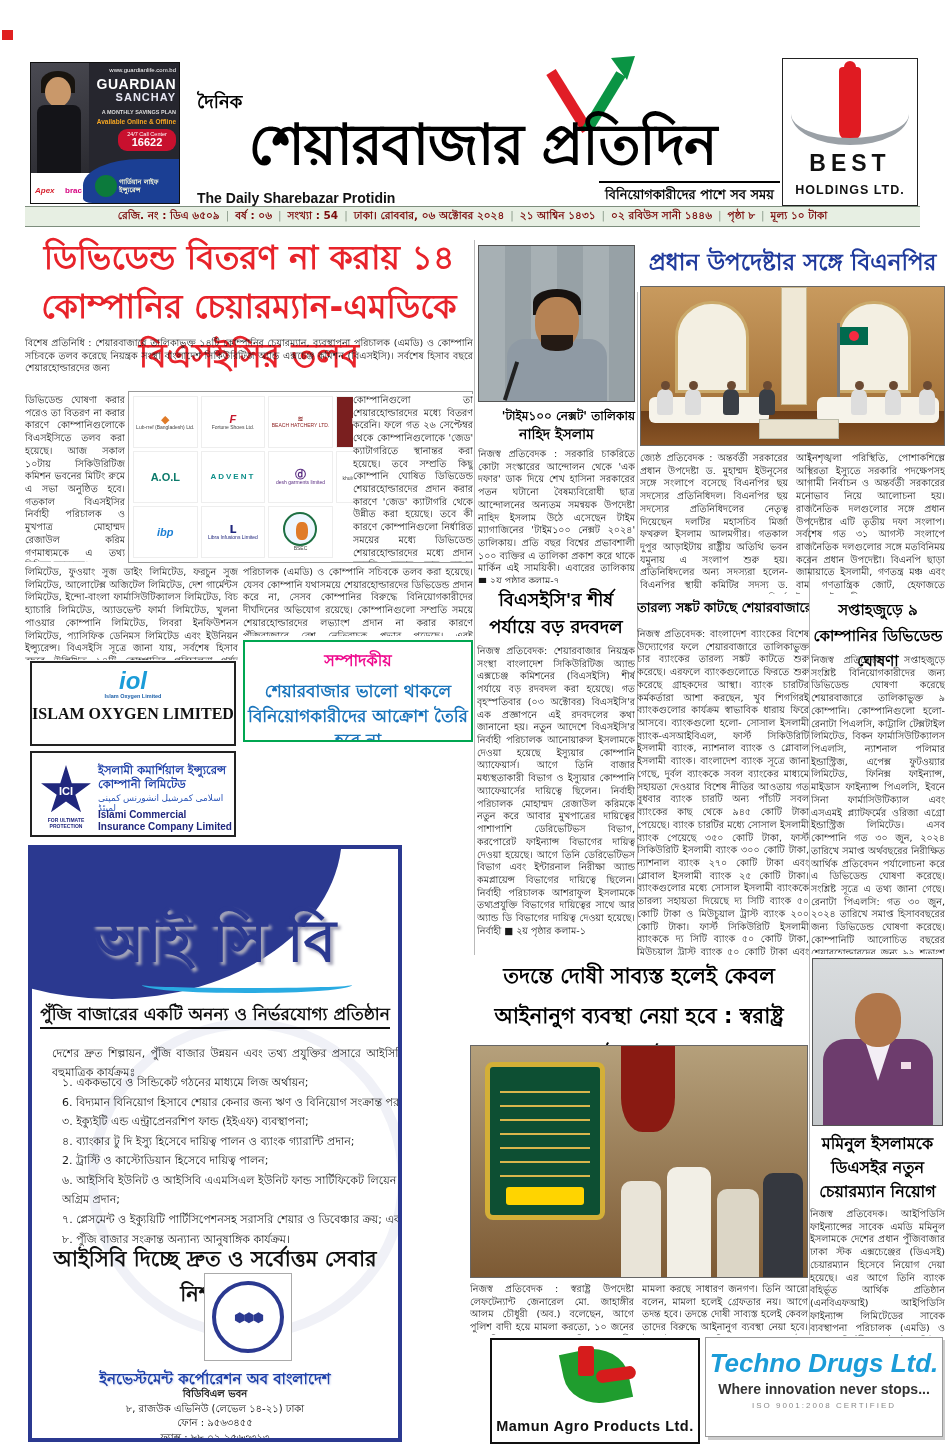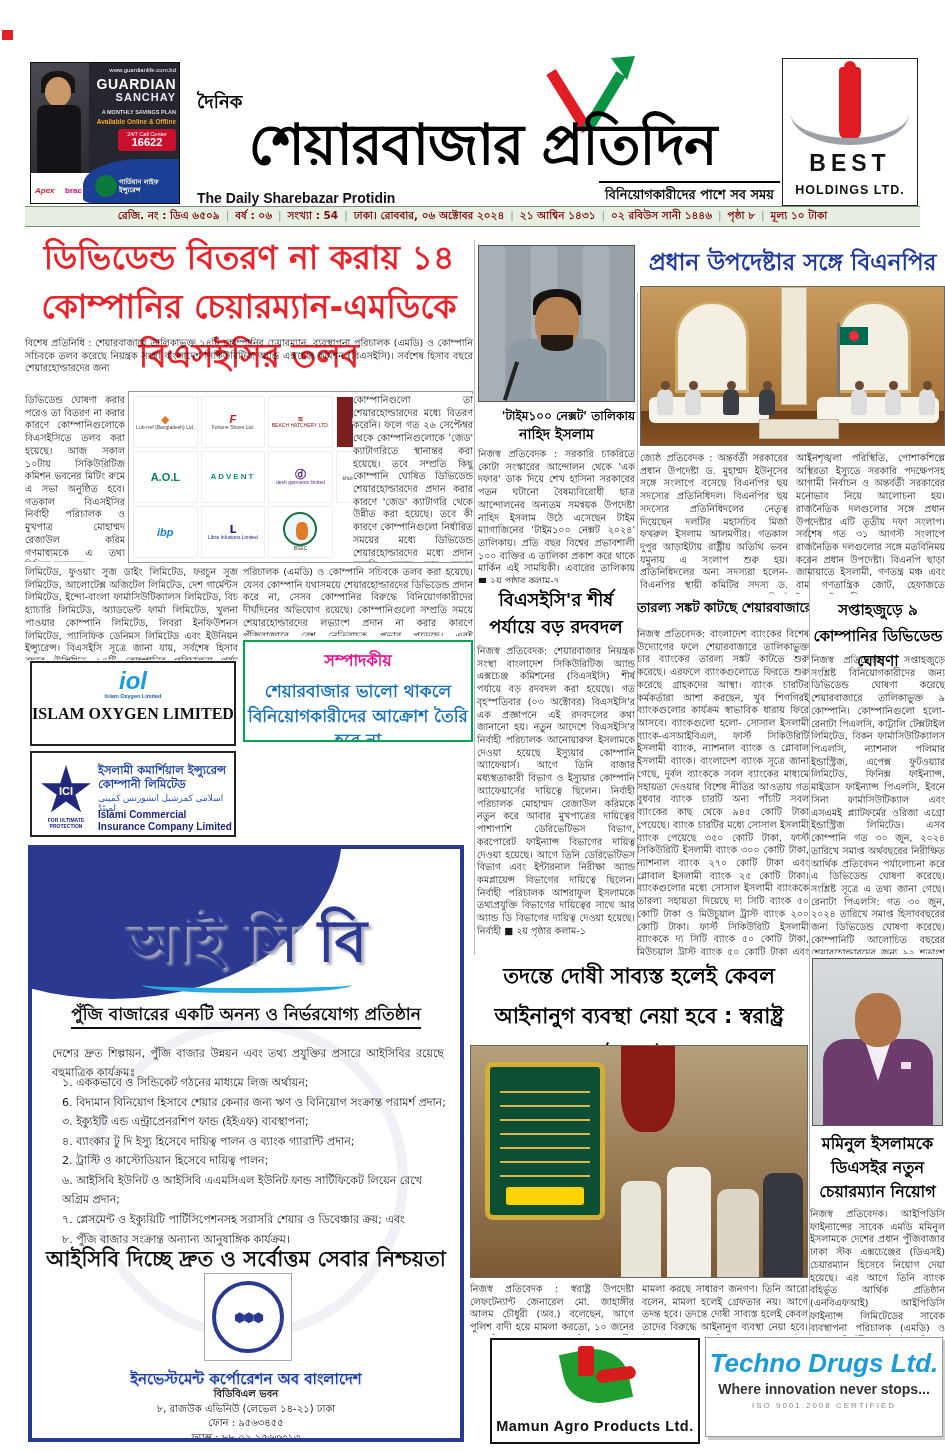--- a/index.html
+++ b/index.html
@@ -15,21 +15,21 @@
   .guardian{left:30px;top:62px;width:150px;height:142px;background:#26262e;border:1px solid #111;overflow:hidden}
   .g-woman{position:absolute;left:0;top:0;width:58px;height:112px;background:linear-gradient(160deg,#4a4a52,#2a2a30)}
   .g-head{position:absolute;left:14px;top:14px;width:26px;height:30px;border-radius:50%;background:#c9986a}
   .g-hair{position:absolute;left:10px;top:8px;width:34px;height:22px;border-radius:50% 50% 0 0;background:#18140f}
   .g-suit{position:absolute;left:6px;top:42px;width:44px;height:70px;border-radius:8px 8px 0 0;background:#141418}
   .g-url{position:absolute;right:3px;top:4px;font-size:6px;color:#fff}
   .g-brand{position:absolute;right:3px;top:13px;font-size:14px;font-weight:bold;color:#fff;letter-spacing:.5px}
   .g-prod{position:absolute;right:3px;top:28px;font-size:11px;font-weight:bold;color:#e8e8f5;letter-spacing:1px}
   .g-plan{position:absolute;right:3px;top:46px;font-size:5.5px;color:#ddd;font-weight:bold}
   .g-avail{position:absolute;right:3px;top:55px;font-size:6.5px;color:#f5a623;font-weight:bold}
-  .g-call{position:absolute;right:3px;top:66px;width:58px;height:22px;background:#c8102e;border-radius:3px;color:#fff;text-align:center}
+  .g-call{position:absolute;right:3px;top:66px;width:58px;height:22px;background:#c8102e;border-radius:9px;color:#fff;text-align:center}
   .g-call .c1{font-size:5.5px;display:block;padding-top:2px}
   .g-call .c2{font-size:11px;font-weight:bold;display:block;line-height:1}
   .g-strip{position:absolute;left:0;bottom:0;width:100%;height:30px;background:#fff}
   .g-wave{position:absolute;right:0;bottom:0;width:96px;height:44px;background:#1b3f94;border-radius:60% 0 0 10%}
   .g-tree{position:absolute;right:62px;bottom:6px;width:22px;height:22px;border-radius:50%;background:#0c7a3c}
   .g-lifebn{position:absolute;right:2px;bottom:8px;width:58px;font-size:6.5px;color:#ffd;font-weight:bold;line-height:1.2}
   .g-apex{position:absolute;left:4px;bottom:8px;font-size:8px;color:#d61f2c;font-weight:bold;font-style:italic}
   .g-brac{position:absolute;left:34px;bottom:8px;font-size:8px;color:#d6007f;font-weight:bold}
   .nameplate{left:185px;top:60px;width:595px;height:146px}
   .np-daily{position:absolute;left:12px;top:28px;font-size:18px;font-weight:bold;color:#000}
@@ -63,21 +63,21 @@
   .iol-logo{font-size:24px;font-weight:bold;font-style:italic;color:#1b9cd8;margin-top:6px;line-height:1}
   .iol-logosub{font-size:5.5px;color:#1b5fa8;font-weight:bold}
   .iol-name{font-family:"Liberation Serif","DejaVu Serif",serif;font-size:16px;font-weight:bold;color:#111;margin-top:6px}
   .ici{left:30px;top:751px;width:206px;height:86px;border:2px solid #222;background:#fff;overflow:hidden}
   .ici-star{position:absolute;left:8px;top:12px;width:52px;height:52px;background:#20277d;clip-path:polygon(50% 0%,61% 35%,98% 35%,68% 57%,79% 91%,50% 70%,21% 91%,32% 57%,2% 35%,39% 35%);display:flex;align-items:center;justify-content:center;color:#fff;font-size:11px;font-weight:bold}
   .ici-for{position:absolute;left:8px;top:64px;width:52px;text-align:center;font-size:5px;color:#20277d;font-weight:bold}
   .ici-bn{position:absolute;left:66px;top:10px;width:134px;font-size:11.5px;font-weight:bold;color:#1d3fa8;line-height:1.25}
   .ici-ur{position:absolute;left:66px;top:40px;width:134px;font-size:9px;color:#2b55b8}
   .ici-en{position:absolute;left:66px;top:56px;width:134px;font-size:10px;font-weight:bold;color:#20277d;line-height:1.2}
   
-  .icb{left:28px;top:845px;width:436px;height:597px;border:4px solid #2b3990;background:#fff;overflow:hidden}
+  .icb{left:28px;top:845px;width:374px;height:597px;border:4px solid #2b3990;background:#fff;overflow:hidden}
   .icb-swoosh{position:absolute;left:-150px;top:-180px;width:460px;height:330px;background:#2b3990;border-radius:50%}
   .icb-swoosh2{position:absolute;left:-170px;top:-190px;width:470px;height:330px;background:#4b5ab0;border-radius:50%;opacity:.35}
   .icb-watermark{position:absolute;left:56px;top:170px;width:320px;height:320px;border:10px solid rgba(43,57,144,.07);border-radius:50%}
   .icb-title{position:absolute;left:0;top:48px;width:100%;text-align:center;font-size:58px;font-weight:bold;color:#2b3990;text-shadow:3px 3px 3px #aab}
   .icb-underline{position:absolute;left:110px;top:128px;width:210px;height:16px;border-bottom:5px solid #29abe2;border-radius:50%}
   .icb-sub{position:absolute;left:0;top:152px;width:100%;text-align:center;font-size:17px;font-weight:bold;color:#111}
   .icb-sub span{border-bottom:2px solid #111;padding-bottom:3px}
   .icb-intro{position:absolute;left:20px;top:196px;width:392px;font-size:11px;color:#1a1a1a;text-align:justify}
   .icb-list{position:absolute;left:30px;top:224px;width:388px;list-style:none}
   .icb-list li{font-size:11px;color:#1a1a1a;line-height:1.78}

